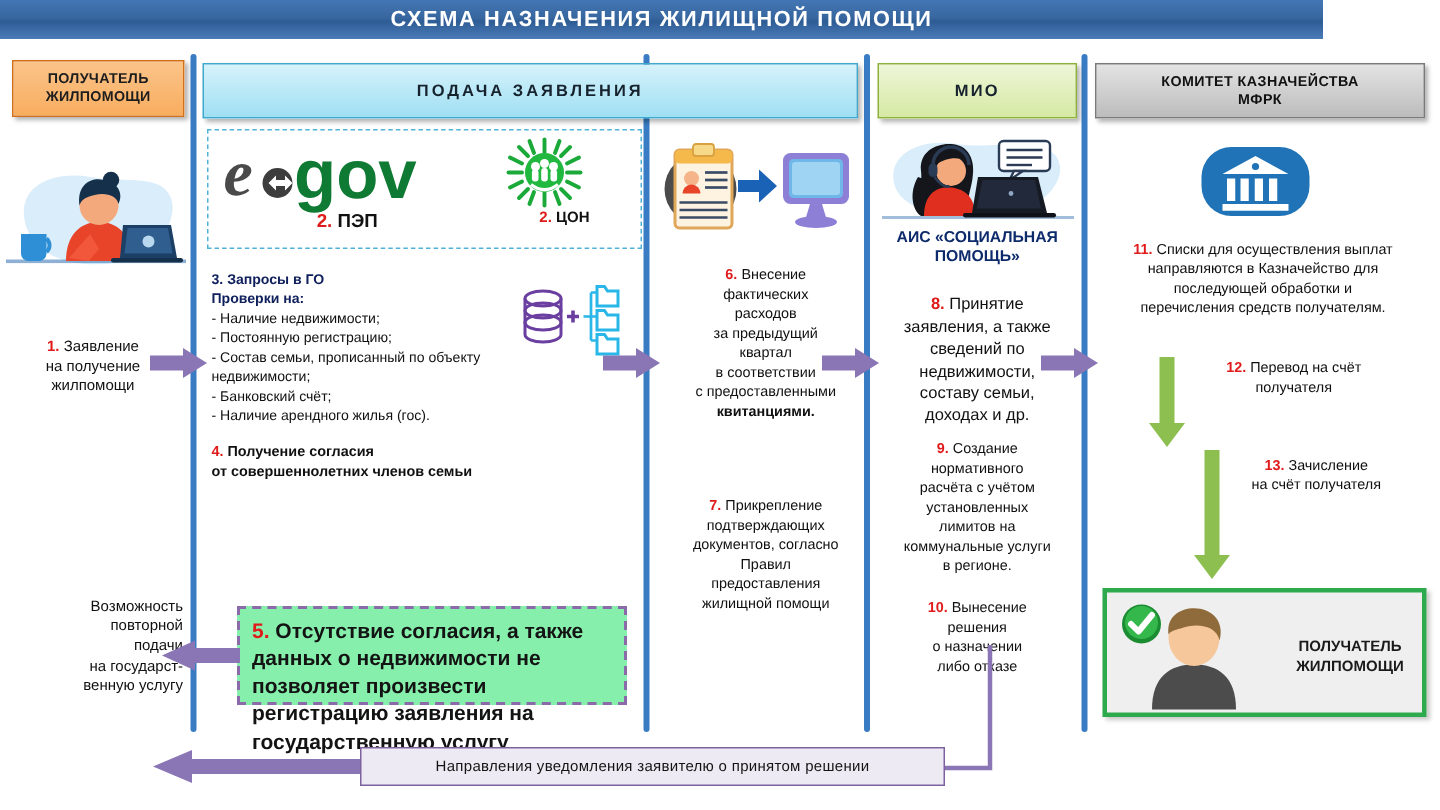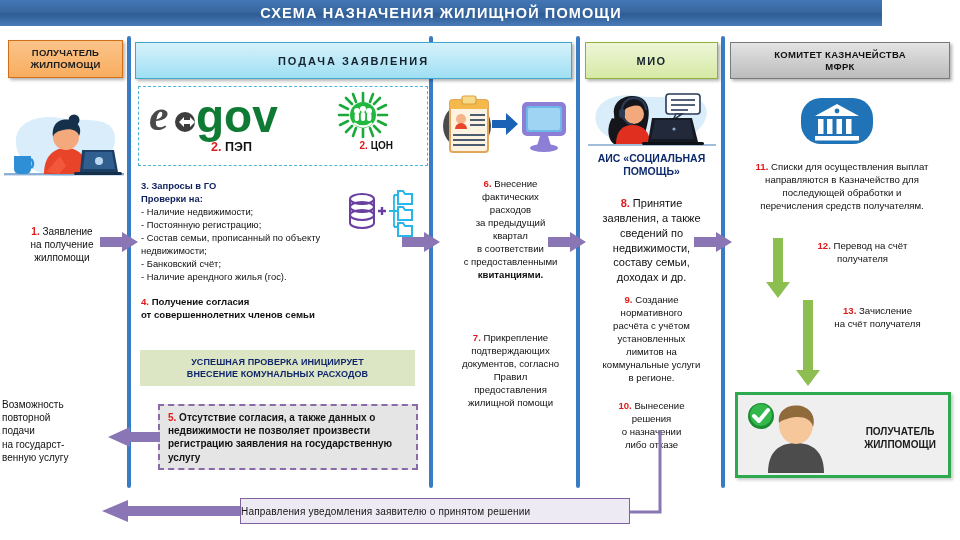--- a/index.html
+++ b/index.html
@@ -68,21 +68,21 @@
   .num { color: #e01b1b; font-weight: bold; }
   b.bold { font-weight: bold; text-align: center; }
 
   
   .t-step1 {
     left: 2px; top: 225px; width: 120px;
     font-size: 10px; line-height: 1.3; text-align: center;
   }
   .t-repeat {
     left: 2px; top: 398px; width: 120px;
-    font-size: 10px; line-height: 1.32; text-align: left;
+    font-size: 10px; line-height: 1.32; text-align: right;
   }
 
   
   .egov-panel {
     position: absolute; left: 138px; top: 86px; width: 290px; height: 80px;
     border: 1.2px dashed #4fb3d9; background: #ffffff;
   }
   .egov-logo { position: absolute; left: 10px; top: 5px; width: 165px; height: 46px; }
   .egov-cap {
     position: absolute; left: 10px; top: 53px; width: 165px;
@@ -105,23 +105,23 @@
     font-weight: bold; color: #101010;
   }
   .greenbar {
     position: absolute; left: 140px; top: 350px; width: 275px; height: 36px;
     background: #dce6c4; display: flex; align-items: center; justify-content: center;
     text-align: center; color: #10266b; font-weight: bold; font-size: 9px;
     line-height: 1.35; letter-spacing: .1px;
   }
   .pinkbox {
     position: absolute; left: 158px; top: 404px; width: 260px; height: 66px;
-    background: #e5e5e5; border: 2.2px dashed #8a6aa8;
+    background: #86efac; border: 2.2px dashed #8a6aa8;
     padding: 5px 8px;
-    font-size: 10px; line-height: 1.32; font-weight: bold; color: #131313;
+    font-size: 14px; line-height: 1.32; font-weight: bold; color: #131313;
     text-align: left;
   }
 
   
   .t-step6 {
     left: 438px; top: 178px; width: 145px;
     font-size: 9.6px; line-height: 1.35; text-align: center;
   }
   .t-step7 {
     left: 438px; top: 332px; width: 145px;
@@ -168,21 +168,21 @@
   .greenbox .lbl {
     position: absolute; left: 112px; top: 30px; width: 100px;
     text-align: center; font-size: 10px; font-weight: bold; color: #1a1a1a;
     line-height: 1.3;
   }
 
   
   .notifybox {
     position: absolute; left: 240px; top: 498px; width: 390px; height: 26px;
     background: #eeeaf3; border: 1.6px solid #7e62a0;
-    display: flex; align-items: center; justify-content: flex-start;
+    display: flex; align-items: center; justify-content: center;
     font-size: 10px; color: #141414; letter-spacing: .2px;
   }
 
   svg { display: block; overflow: visible; }
   .abs { position: absolute; }
 </style>
 </head>
 <body>
 
 <div id="root">
@@ -332,26 +332,20 @@
     <span>недвижимости;</span><br>
     <span>- Банковский счёт;</span><br>
     <span>- Наличие арендного жилья (гос).</span>
   </div>
 
   <div class="txt t-step4">
     <span class="num">4.</span><span> Получение согласия</span><br>
     <span>от совершеннолетних членов семьи</span>
   </div>
 
-  <div class="greenbar">
-    <div>
-      <div>УСПЕШНАЯ ПРОВЕРКА ИНИЦИИРУЕТ</div>
-      <div>ВНЕСЕНИЕ КОМУНАЛЬНЫХ РАСХОДОВ</div>
-    </div>
-  </div>
 
   <div class="pinkbox">
     <span class="num">5.</span><span> Отсутствие согласия, а также данных о недвижимости не позволяет произвести регистрацию заявления на государственную услугу</span>
   </div>
 
   <div class="abs" style="left:440px; top:92px; width:130px; height:70px;">
     <svg width="130" height="70" viewBox="0 0 130 70">
       <circle cx="27" cy="34" r="24" fill="#2b2b2b" opacity=".85"></circle>
       <rect x="10" y="8" width="38" height="52" rx="3" fill="#fdf3e0" stroke="#e0a75a" stroke-width="2"></rect>
       <rect x="10" y="8" width="38" height="9" rx="3" fill="#f5b84a"></rect>

